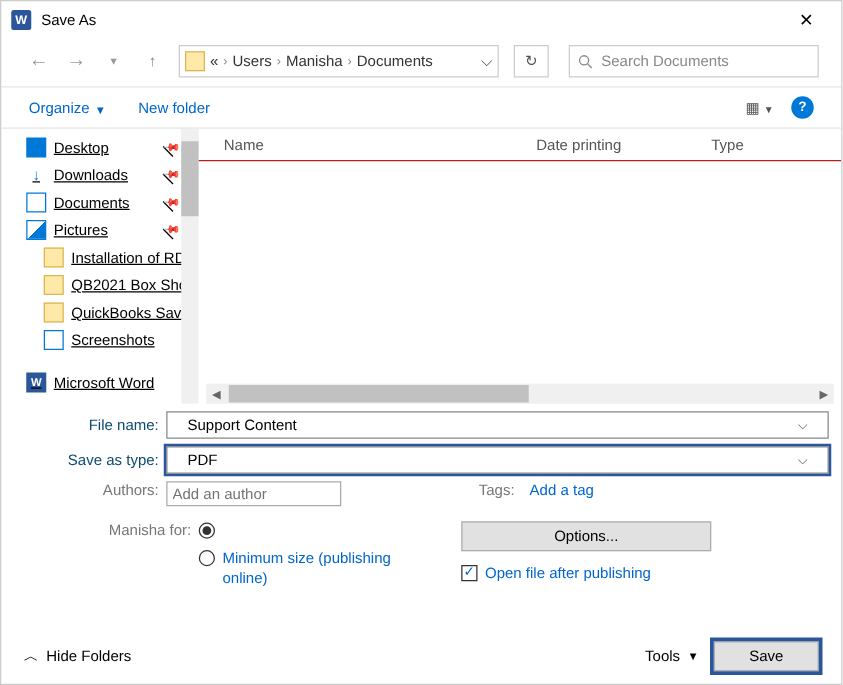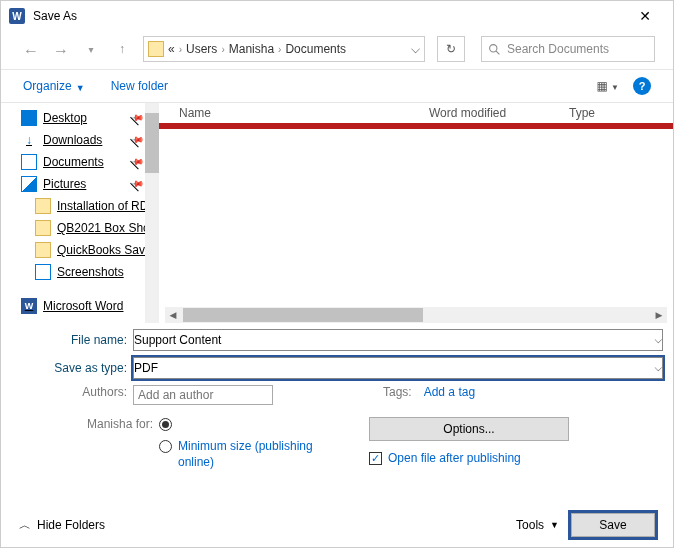--- a/index.html
+++ b/index.html
@@ -10,21 +10,21 @@
 .close-btn{margin-left:auto;width:40px;height:28px;display:flex;align-items:center;justify-content:center;font-size:14px;}
 .navbar{height:36px;display:flex;align-items:center;padding:0 18px;gap:6px;}
 .nav-arrow{width:24px;height:24px;display:flex;align-items:center;justify-content:center;color:#999;font-size:16px;}
 .nav-up{width:18px;height:18px;display:flex;align-items:center;justify-content:center;color:#888;margin-left:4px;}
 .breadcrumb-box{display:flex;align-items:center;border:1px solid #ccc;height:26px;flex:1;margin-left:6px;padding:0 4px;background:#fff;}
 .bc-icon{width:16px;height:16px;background:#ffe9a8;border:1px solid #d9b556;margin-right:4px;}
 .bc-sep{color:#888;margin:0 4px;font-size:10px;}
 .bc-item{color:#333;}
 .bc-caret{margin-left:auto;color:#555;}
 .refresh{width:28px;height:26px;border:1px solid #ccc;margin-left:6px;display:flex;align-items:center;justify-content:center;color:#555;}
-.searchbox{width:174px;height:26px;border:1px solid #ccc;margin-left:10px;display:flex;align-items:center;padding:0 6px;color:#888;}
+.searchbox{width:200px;height:26px;border:1px solid #ccc;margin-left:10px;display:flex;align-items:center;padding:0 6px;color:#888;}
 .searchbox svg{margin-right:6px;}
 .toolbar{height:34px;display:flex;align-items:center;padding:0 22px;border-bottom:1px solid #e6e6e6;border-top:1px solid #e6e6e6;margin-top:2px;}
 .tool-link{color:#0066cc;display:flex;align-items:flex-end;gap:4px;}
 .tool-link .caret{font-size:9px;}
 .spacer{flex:1;}
 .view-icons{display:flex;align-items:center;gap:10px;color:#555;}
 .help{width:18px;height:18px;border-radius:50%;background:#0078d7;color:#fff;display:flex;align-items:center;justify-content:center;font-weight:bold;font-size:11px;margin-left:14px;}
 .main{display:flex;height:220px;}
 .sidebar{width:158px;overflow:hidden;padding:4px 0 4px 20px;position:relative;text-decoration:underline;}
 .sb-scroll{position:absolute;right:0;top:0;bottom:0;width:14px;background:#f0f0f0;}
@@ -35,30 +35,30 @@
 .pin{margin-left:auto;margin-right:16px;color:#888;font-size:10px;transform:rotate(45deg);}
 .ico{width:16px;height:16px;display:flex;align-items:center;justify-content:center;}
 .ico-desktop{background:#0078d7;}
 .ico-down{color:#0078d7;font-weight:bold;}
 .ico-doc{border:1px solid #0078d7;}
 .ico-pic{border:1px solid #0078d7;background:linear-gradient(135deg,#fff 50%,#0078d7 50%);}
 .ico-folder{background:#ffe9a8;border:1px solid #d9b556;}
 .ico-ss{border:1px solid #0078d7;}
 .ico-word{background:#2b579a;color:#fff;font-size:9px;font-weight:bold;}
 .filelist{flex:1;position:relative;}
-.fl-header{display:flex;height:26px;align-items:center;border-bottom:6px solid #b91c1c;color:#555;padding-left:20px;}
+.fl-header{display:flex;height:26px;align-items:center;border-bottom:1px solid #b91c1c;color:#555;padding-left:20px;}
 .fl-col1{width:250px;}
 .fl-col2{width:140px;}
 .h-scroll{position:absolute;bottom:0;left:6px;right:6px;height:16px;background:#f0f0f0;display:flex;align-items:center;}
 .h-arrow{width:16px;height:16px;display:flex;align-items:center;justify-content:center;font-size:9px;color:#666;}
 .h-thumb{height:14px;background:#c1c1c1;width:240px;margin-left:2px;}
 .form-area{padding:6px 10px 0 10px;}
 .form-row{display:flex;align-items:center;margin-bottom:6px;}
 .form-label{width:122px;text-align:right;padding-right:6px;color:#0c4a6e;}
-.form-input{flex:1;height:22px;border:1px solid #888;padding:0 0;background:#fff;display:flex;align-items:center;justify-content:space-between;}
+.form-input{flex:1;height:22px;border:1px solid #888;padding:0 16px;background:#fff;display:flex;align-items:center;justify-content:space-between;}
 .form-input.hl{outline:2px solid #2b579a;}
 .input-caret{font-size:10px;color:#555;}
 .small-input{width:140px;height:20px;border:1px solid #aaa;padding:0 4px;color:#888;}
 .meta-row{display:flex;align-items:flex-start;padding-left:0px;margin-top:6px;}
 .meta-label{width:122px;text-align:right;padding-right:6px;color:#777;}
 .link{color:#0066cc;}
 .tags-area{margin-left:110px;display:flex;align-items:center;}
 .opt-row{display:flex;margin-top:12px;}
 .opt-left{display:flex;}
 .opt-label{width:148px;text-align:right;padding-right:6px;color:#777;}
@@ -168,21 +168,21 @@
         <span>Screenshots</span>
       </div>
       <div class="sb-item" style="margin-top: 12px;">
         <div class="ico ico-word">W</div>
         <span>Microsoft Word</span>
       </div>
     </div>
   <div class="filelist">
     <div class="fl-header">
       <div class="fl-col1">Name</div>
-      <div class="fl-col2">Word modified</div>
+      <div class="fl-col2">Date printing</div>
       <div>Type</div>
     </div>
     <div class="h-scroll">
       <div class="h-arrow">◀</div>
       <div class="h-thumb"></div>
       <div class="h-arrow" style="margin-left:auto;">▶</div>
     </div>
   </div>
 </div>
 

